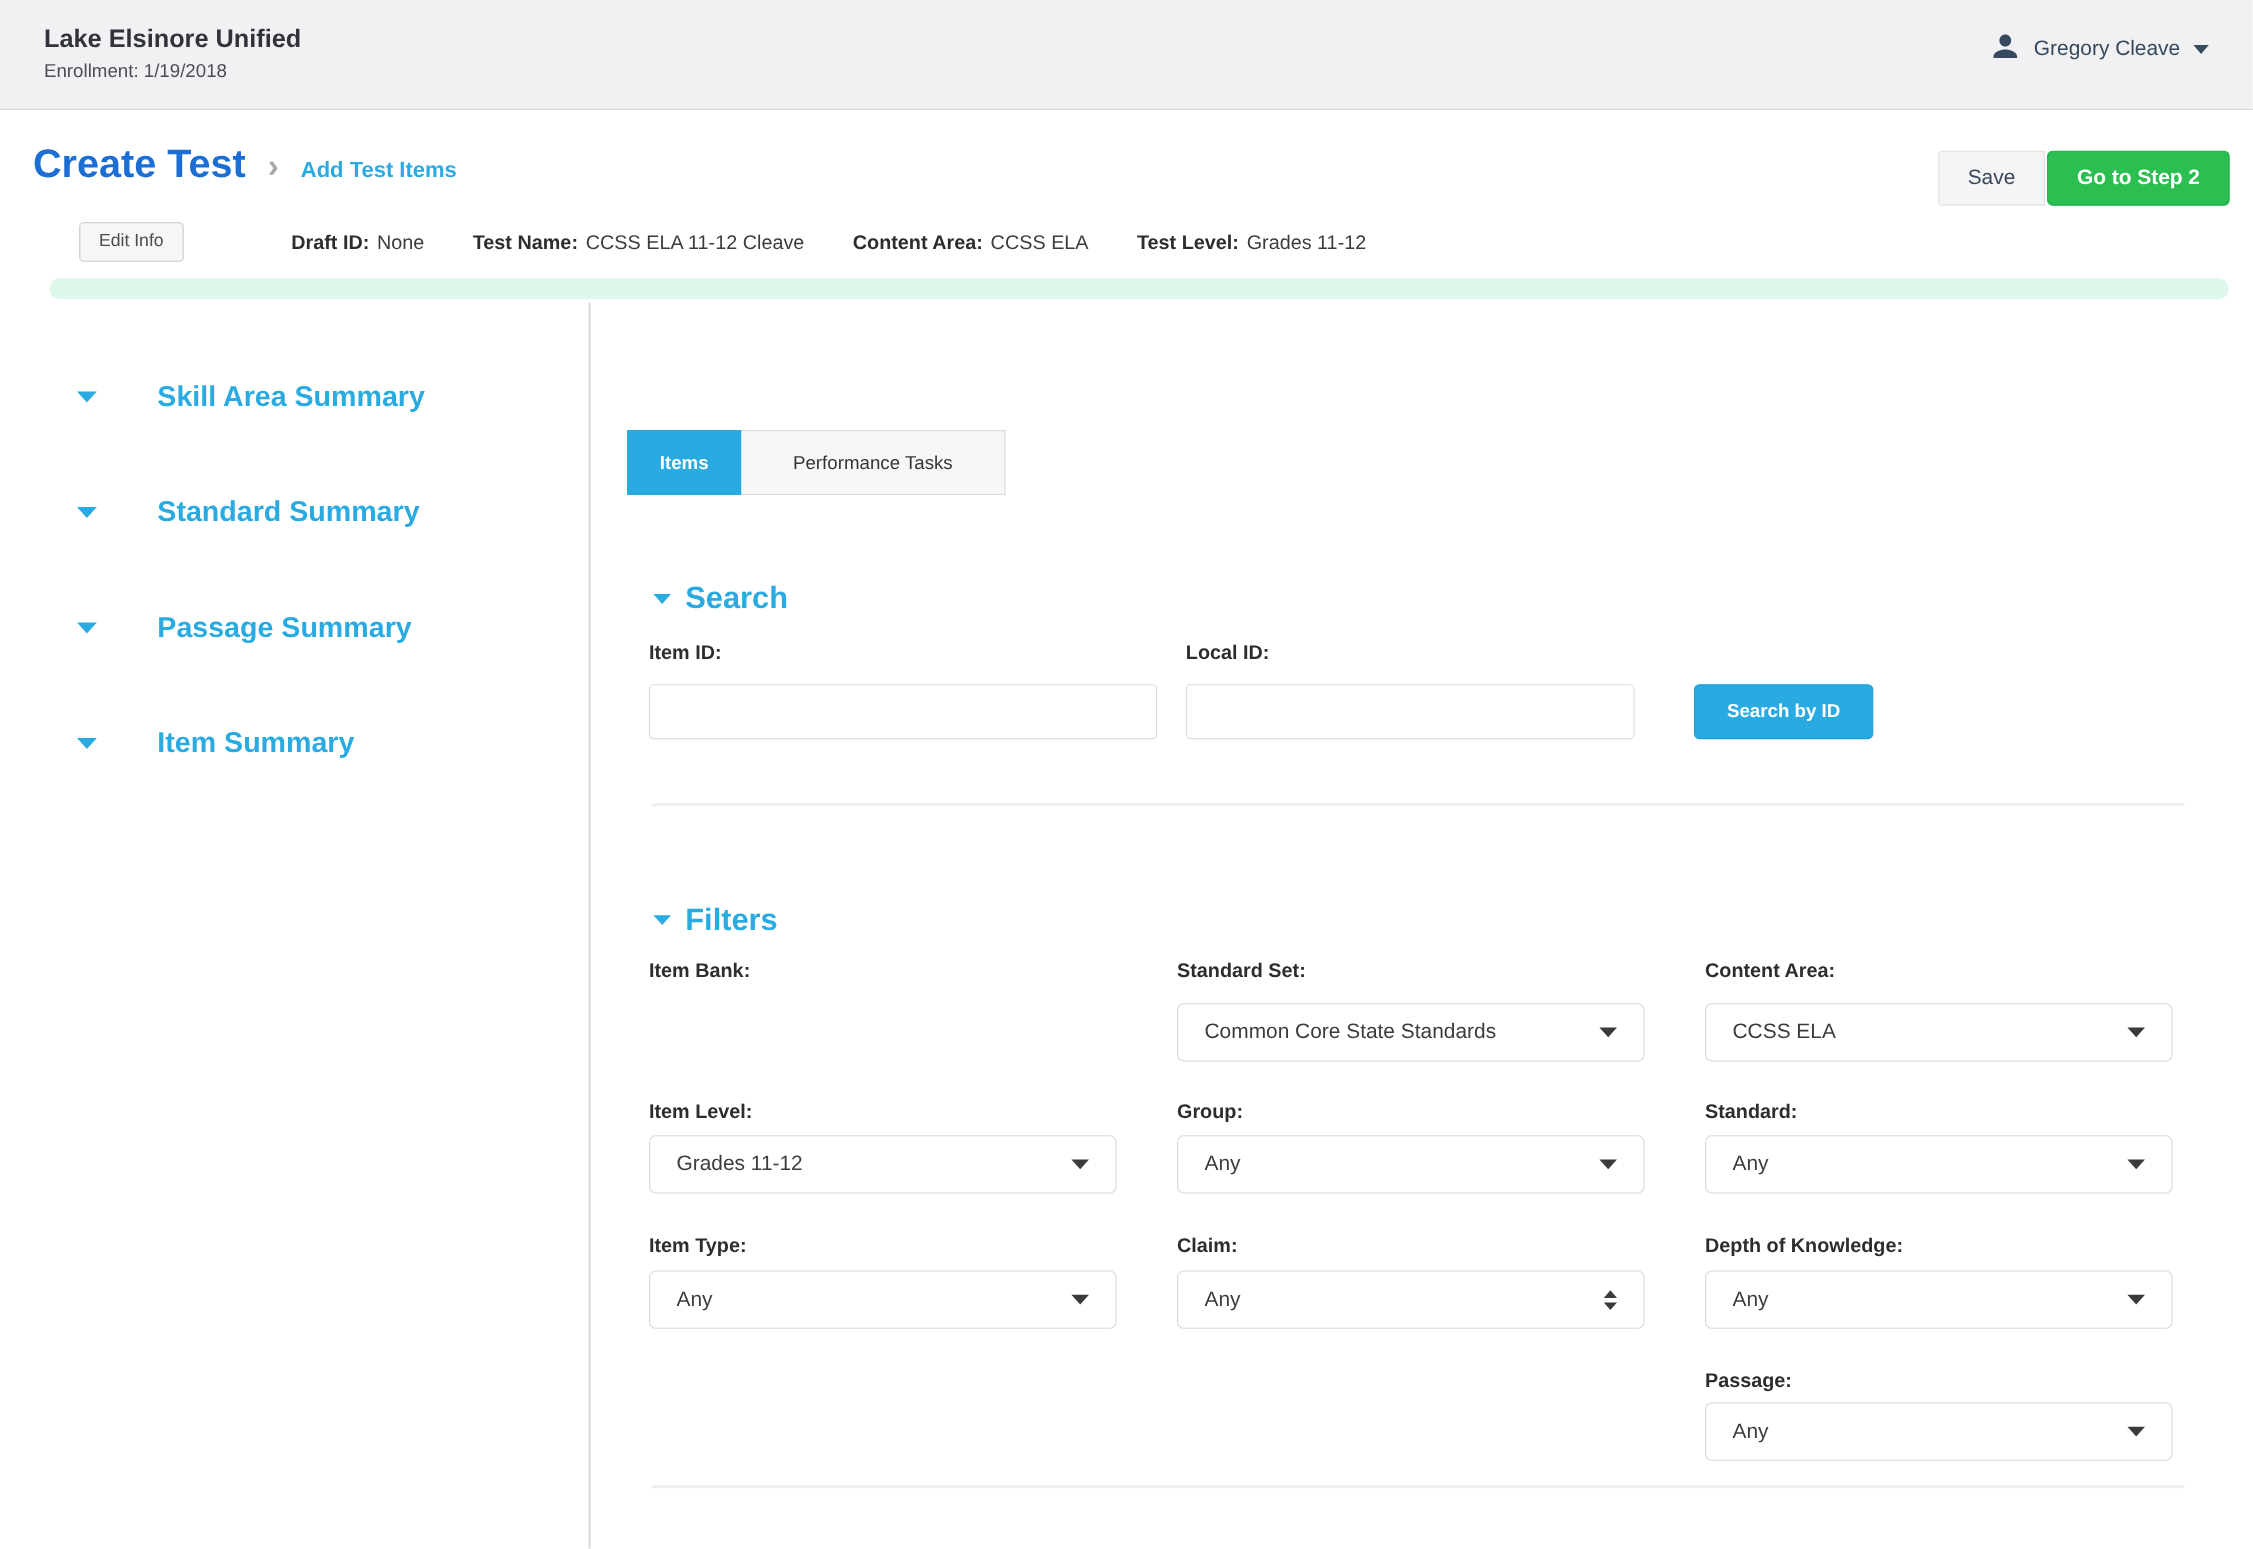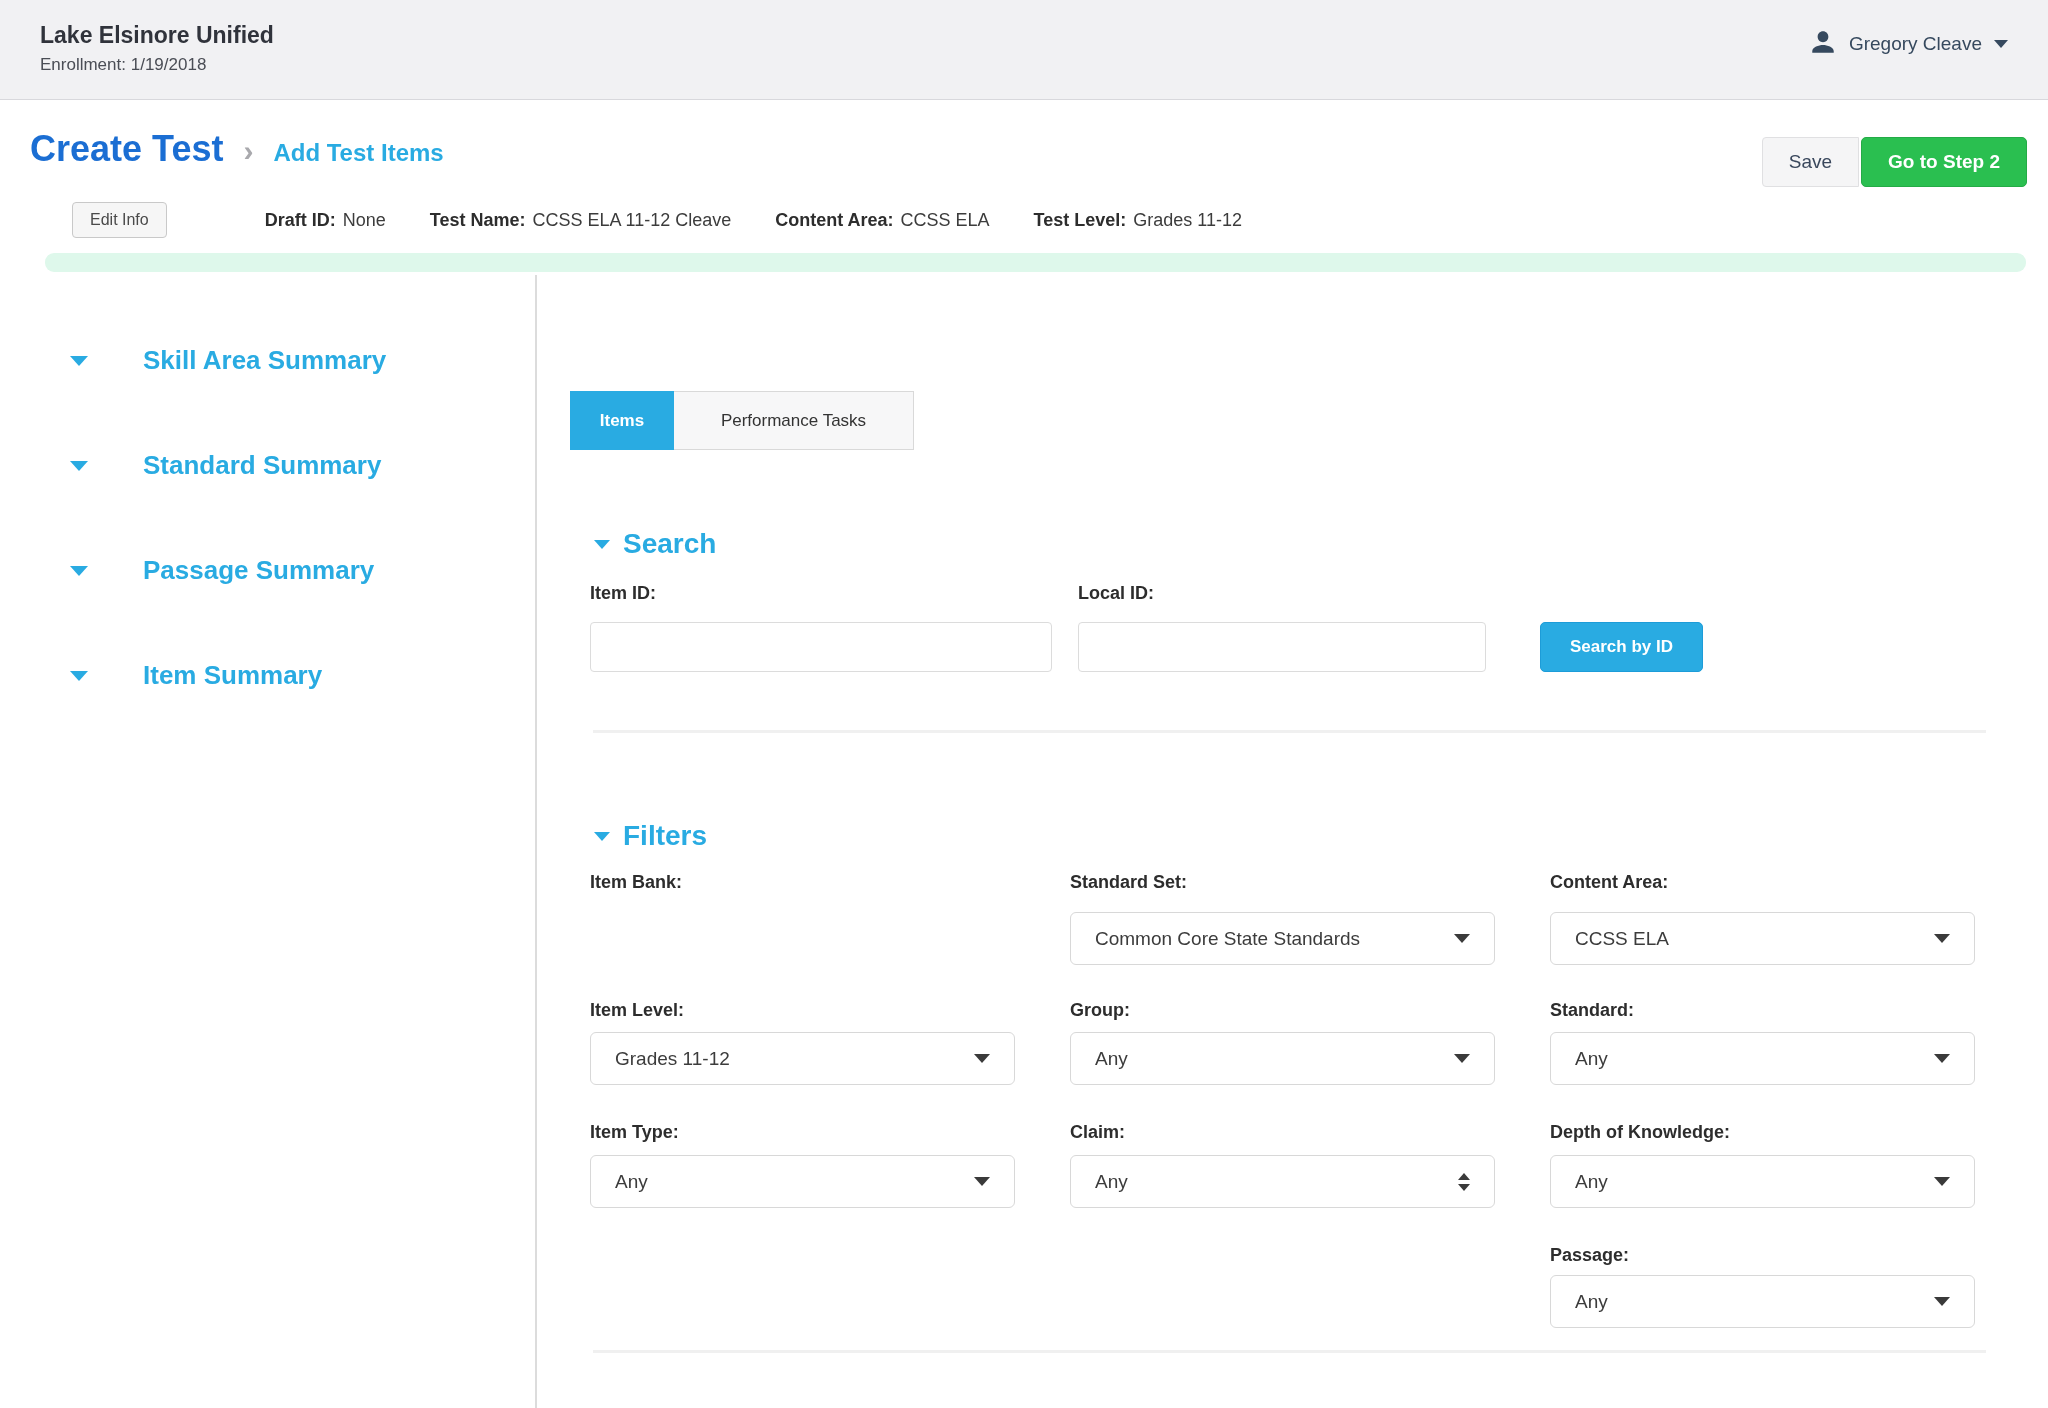--- a/index.html
+++ b/index.html
@@ -14,21 +14,21 @@
   .enrollment { position:absolute; left:40px; top:55px; font-size:17px; color:#4a4d55; }
   .user-menu { position:absolute; right:40px; top:28px; display:flex; align-items:center; gap:12px; cursor:pointer; }
   .user-name { font-size:19px; color:#36495e; }
   .caret-dn-dark { width:0; height:0; border-left:7px solid transparent; border-right:7px solid transparent;
                    border-top:8px solid #36495e; }
 
   
   .title-row { position:absolute; left:30px; top:128px; display:flex; align-items:baseline; }
   .page-title { font-size:36px; font-weight:bold; color:#1b6ed3; }
   .crumb-sep { font-size:30px; color:#a9a9ad; margin:0 20px; font-weight:bold; }
-  .crumb { font-size:24px; font-weight:bold; color:#29abe2;text-align:right; }
+  .crumb { font-size:20px; font-weight:bold; color:#29abe2;text-align:right; }
 
   .hdr-buttons { position:absolute; right:21px; top:137px; display:flex; }
   .btn-save { height:50px; padding:0 26px; background:#f5f5f6; border:1px solid #e0e0e2;
               border-radius:4px 0 0 4px; font-size:19px; color:#39475c; cursor:pointer;
               font-family:"Liberation Sans",sans-serif; }
   .btn-step { height:50px; padding:0 26px; background:#2abf50; border:1px solid #24ab46;
               border-radius:5px; font-size:19px; font-weight:bold; color:#ffffff; cursor:pointer;
               font-family:"Liberation Sans",sans-serif; margin-left:2px; }
 
   .info-row { position:absolute; left:72px; top:202px; display:flex; align-items:center; }

